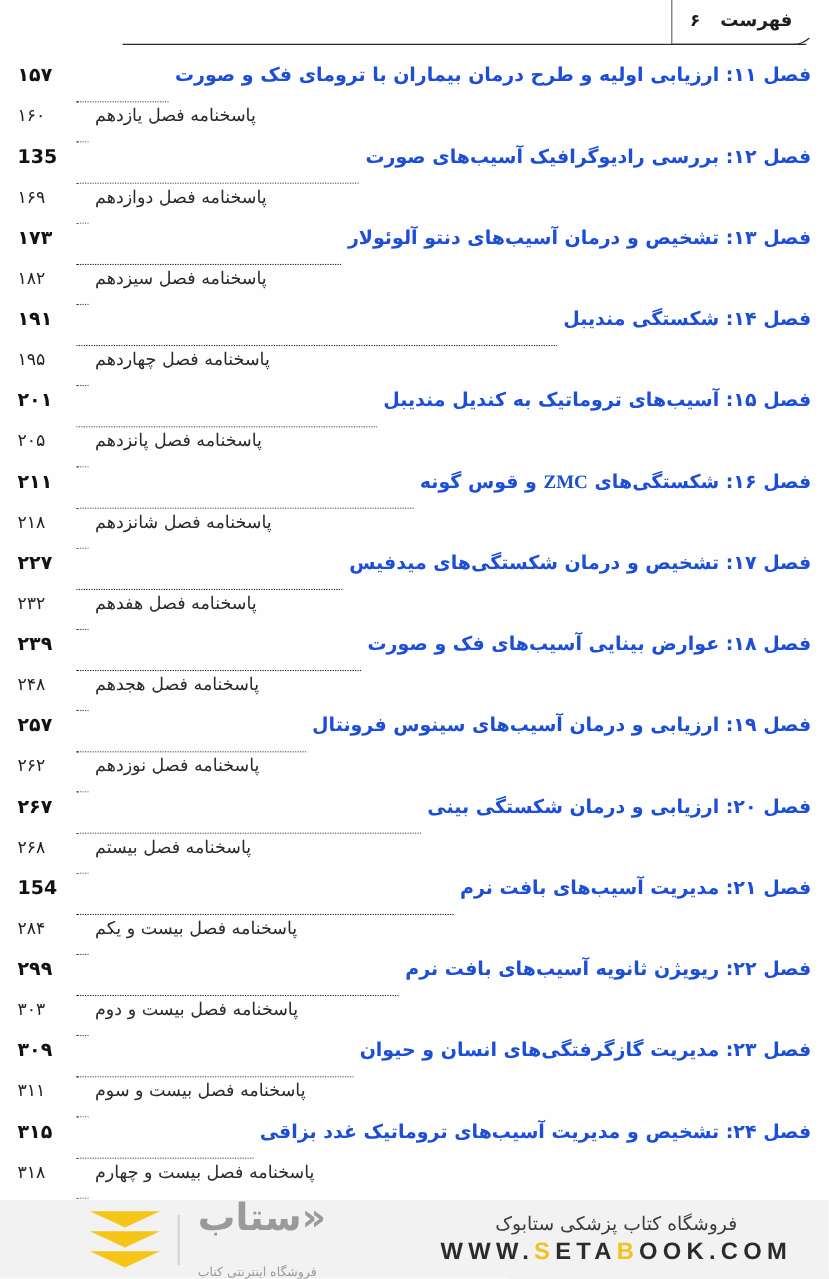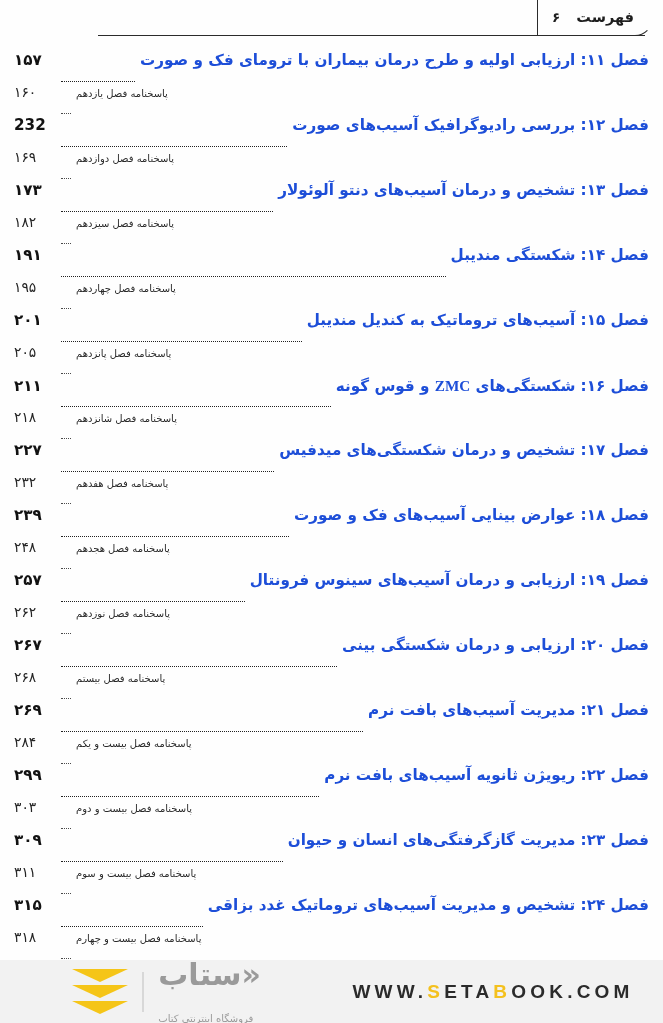--- a/index.html
+++ b/index.html
@@ -139,21 +139,21 @@
   .row-chapter .leader::after {
     border-bottom-width: 1.9px;
     border-bottom-color: #222;
   }
 
   
   .row-answer {
     padding-right: 0;
   }
   .row-answer .label {
-    font-size: 10px;
+    font-size: 14px;
     font-weight: 400;
     color: #2a2a2a;
     margin-right: auto;
   }
   .row-answer .pagenum {
     font-size: 13.8px;
     font-weight: 400;
     color: #242424;
   }
   .row-answer .leader {
@@ -293,21 +293,21 @@
       </div>
       <div class="toc-row row-answer">
         <span class="leader leader-long" style="visibility: hidden;"></span>
         <span class="label">پاسخنامه فصل یازدهم</span>
         <span class="leader"></span>
         <span class="pagenum">۱۶۰</span>
       </div>
       <div class="toc-row row-chapter">
         <span class="label">فصل ۱۲: بررسی رادیوگرافیک آسیب‌های صورت</span>
         <span class="leader"></span>
-        <span class="pagenum">232</span>
+        <span class="pagenum">135</span>
       </div>
       <div class="toc-row row-answer">
         <span class="leader leader-long" style="visibility: hidden;"></span>
         <span class="label">پاسخنامه فصل دوازدهم</span>
         <span class="leader"></span>
         <span class="pagenum">۱۶۹</span>
       </div>
       <div class="toc-row row-chapter">
         <span class="label">فصل ۱۳: تشخیص و درمان آسیب‌های دنتو آلوئولار</span>
         <span class="leader"></span>
@@ -392,21 +392,21 @@
       </div>
       <div class="toc-row row-answer">
         <span class="leader leader-long" style="visibility: hidden;"></span>
         <span class="label">پاسخنامه فصل بیستم</span>
         <span class="leader"></span>
         <span class="pagenum">۲۶۸</span>
       </div>
       <div class="toc-row row-chapter">
         <span class="label">فصل ۲۱: مدیریت آسیب‌های بافت نرم</span>
         <span class="leader"></span>
-        <span class="pagenum">۲۶۹</span>
+        <span class="pagenum">154</span>
       </div>
       <div class="toc-row row-answer">
         <span class="leader leader-long" style="visibility: hidden;"></span>
         <span class="label">پاسخنامه فصل بیست و یکم</span>
         <span class="leader"></span>
         <span class="pagenum">۲۸۴</span>
       </div>
       <div class="toc-row row-chapter">
         <span class="label">فصل ۲۲: ریویژن ثانویه آسیب‌های بافت نرم</span>
         <span class="leader"></span>
@@ -437,20 +437,21 @@
       <div class="toc-row row-answer">
         <span class="leader leader-long" style="visibility: hidden;"></span>
         <span class="label">پاسخنامه فصل بیست و چهارم</span>
         <span class="leader"></span>
         <span class="pagenum">۳۱۸</span>
       </div>
     </div>
 
   <div class="footer">
     <div class="footer-right">
+      <span class="footer-shop-name">فروشگاه کتاب پزشکی ستابوک</span>
       <span class="footer-url"><span>WWW.</span><span class="hl">S</span><span>ETA</span><span class="hl">B</span><span>OOK.COM</span></span>
     </div>
     <div class="footer-left">
       <div class="logo-chevrons">
         <span class="chev c1"></span>
         <span class="chev c2"></span>
         <span class="chev c3"></span>
       </div>
       <div class="logo-divider"></div>
       <div class="logo-word">

